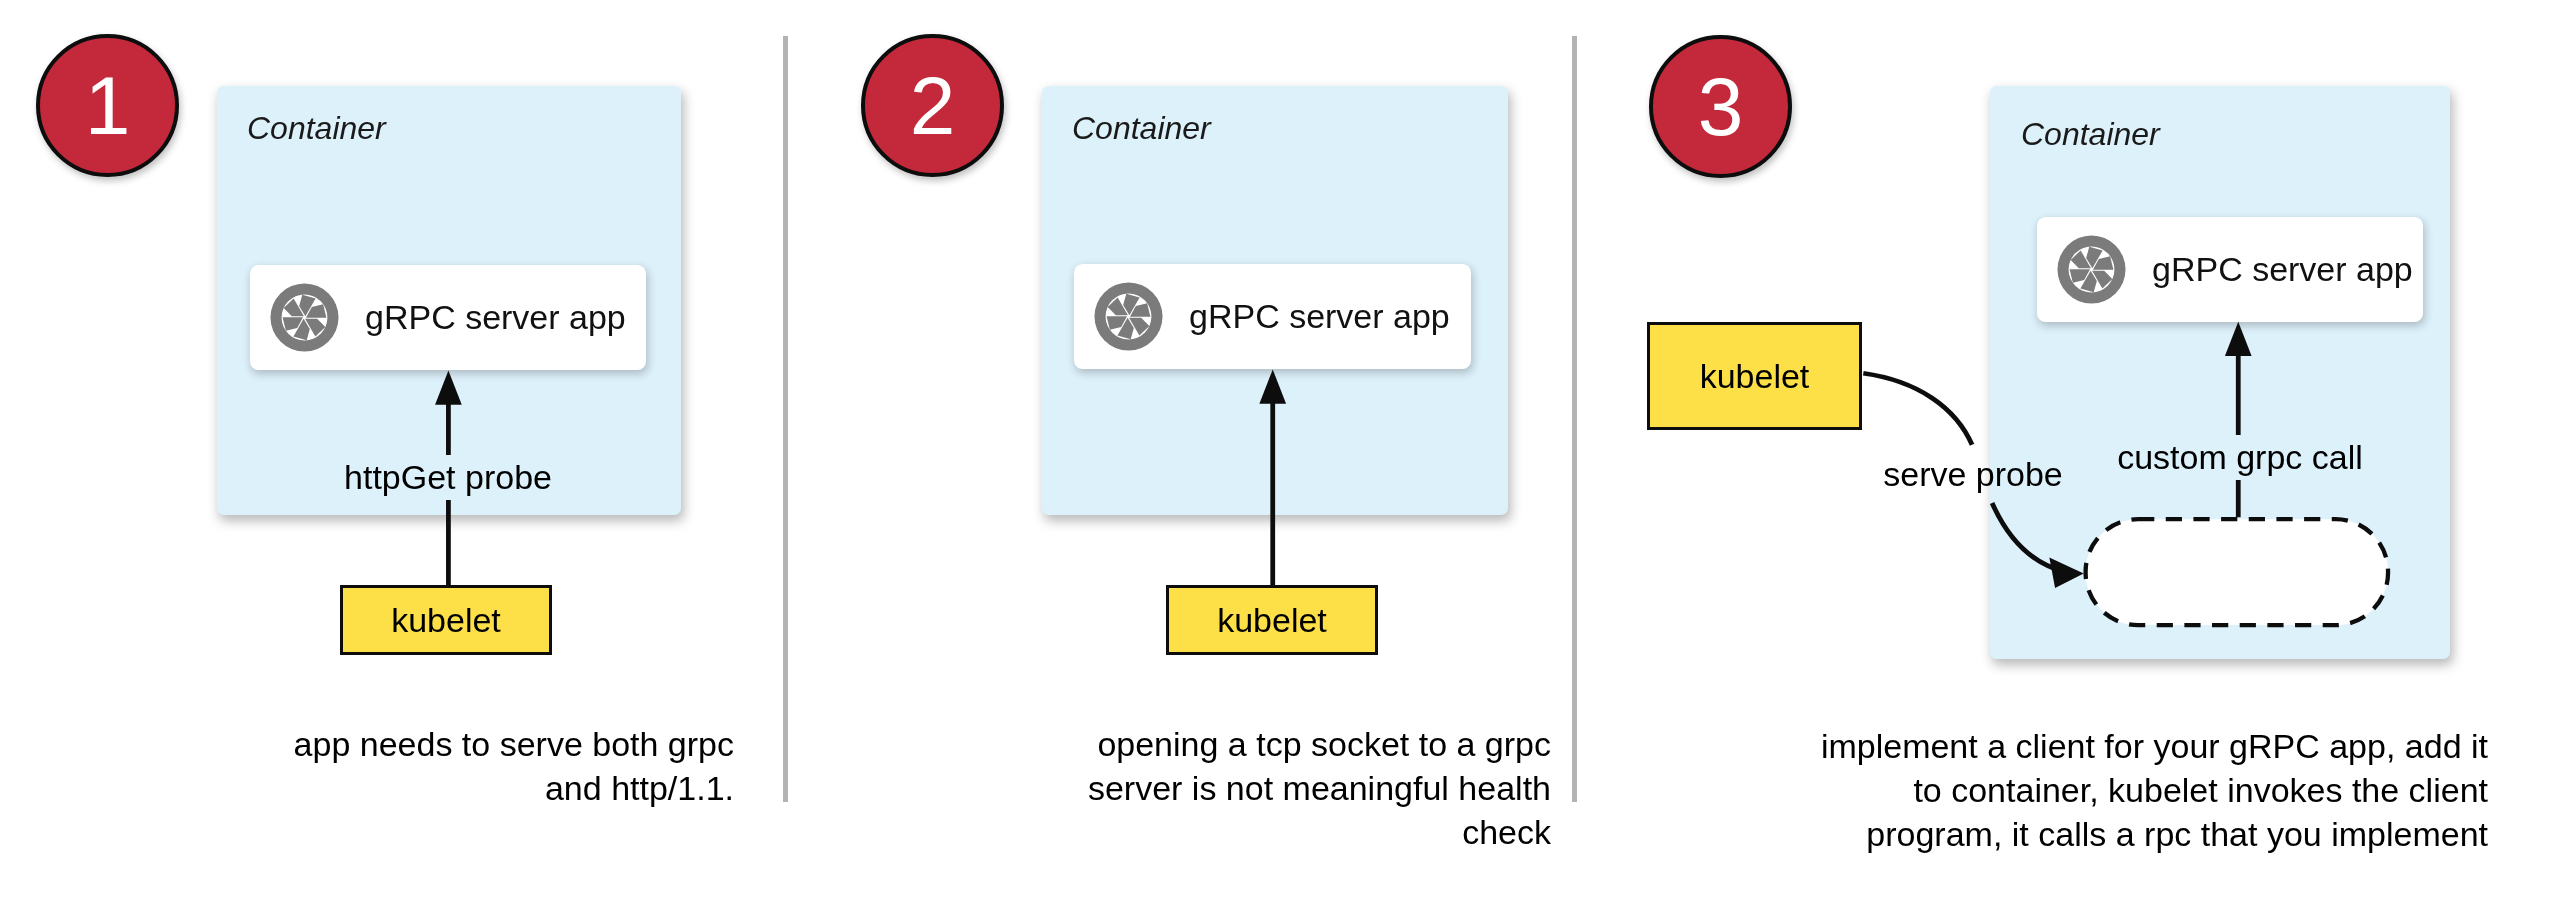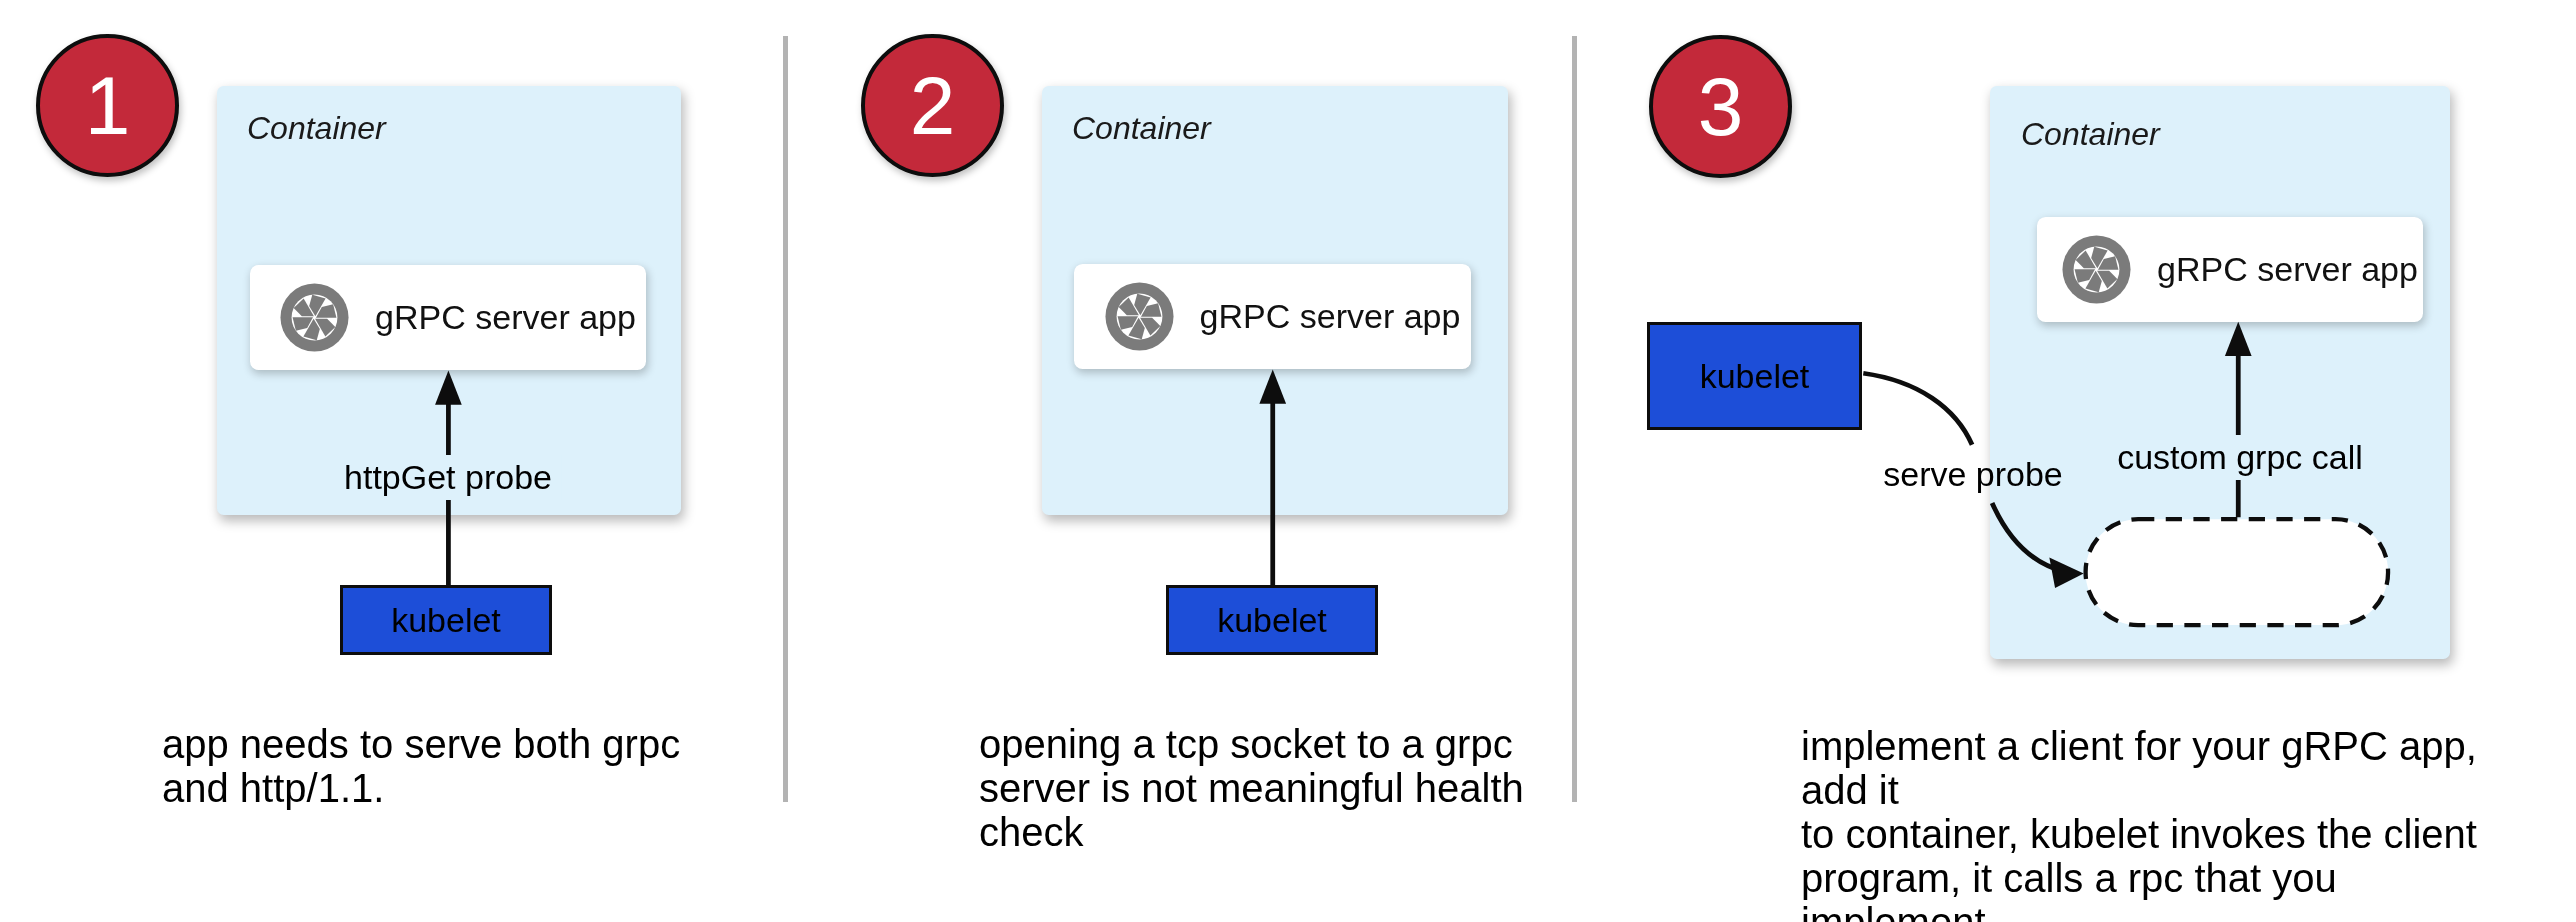--- a/index.html
+++ b/index.html
@@ -20,40 +20,40 @@
     position:absolute;background:#ddf1fb;border-radius:6.7px;
     box-shadow:2.9px 5.7px 11.4px rgba(0,0,0,0.28);
   }
   .container-label{
     position:absolute;font-size:32px;color:#1a1a1a;font-style:italic;
   }
   
   .app-box{
     position:absolute;background:#ffffff;border-radius:8.6px;height:105px;
     box-shadow:1.9px 3.8px 8.6px rgba(0,0,0,0.22);
-    display:flex;align-items:center;justify-content:center;
+    display:flex;align-items:center;
   }
   .app-icon{width:71px;height:71px;margin-left:19px;flex:0 0 auto;display:block;}
   .app-label{font-size:34px;margin-left:25px;white-space:nowrap;color:#111;}
   
   .kubelet-box{
-    position:absolute;background:#1d4ed8;border:3.8px solid #0d0d0d;
+    position:absolute;background:#fde047;border:3.8px solid #0d0d0d;
     display:flex;align-items:center;justify-content:center;
   }
   .kubelet-box span{font-size:34px;}
   
   .arrow-label{
     position:absolute;transform:translateX(-50%);font-size:34px;white-space:nowrap;
     padding:2.9px 9.5px;
   }
   .arrow-label.on-blue{background:#ddf1fb;}
   .arrow-label b{font-weight:normal;}
   
   .caption{
-    position:absolute;font-size:40px;line-height:44px;text-align:left;color:#000;
+    position:absolute;font-size:34px;line-height:44px;text-align:right;color:#000;
   }
   
   .divider{
     position:absolute;top:36px;height:766px;width:4.8px;background:#b3b3b3;
   }
   
   #connector-layer{position:absolute;left:0;top:0;z-index:4;pointer-events:none;}
   .layer-top{z-index:6;}
   .layer-mid{z-index:3;}
   .layer-base{z-index:1;}

